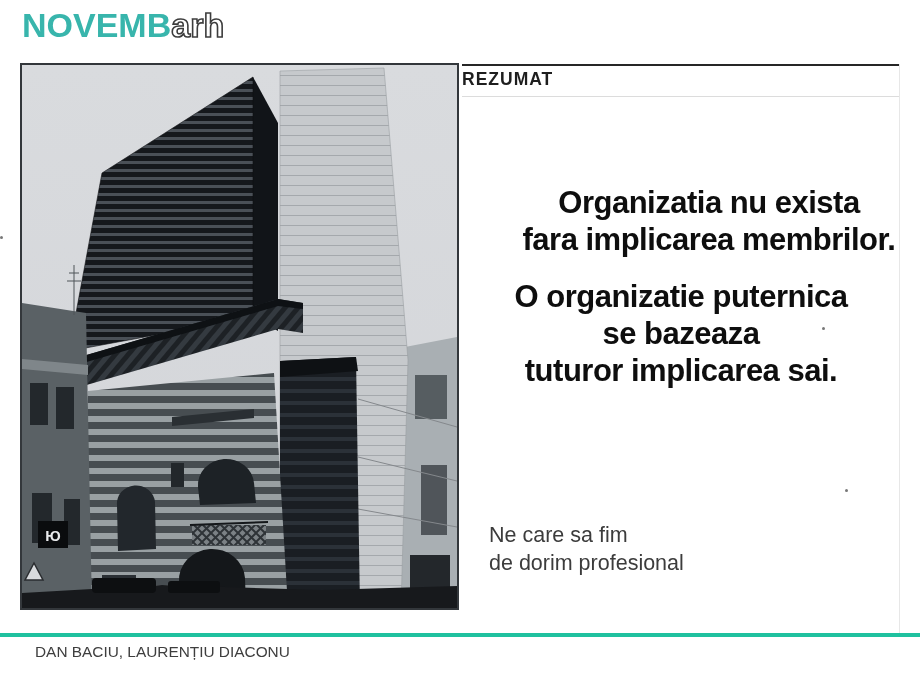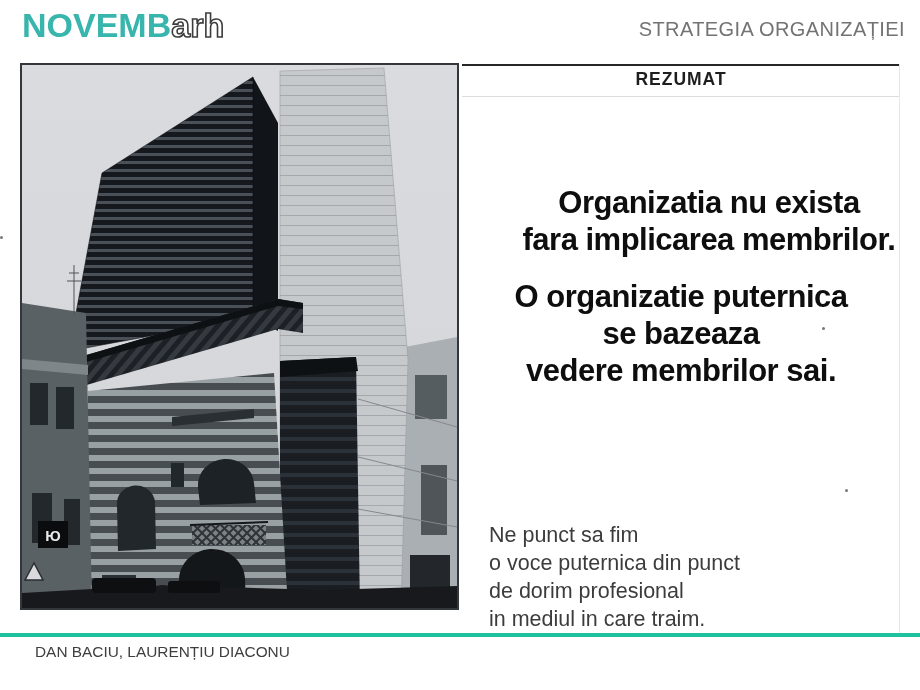--- a/index.html
+++ b/index.html
@@ -14,21 +14,21 @@
 
   
   .photo{position:absolute;left:20px;top:63px;width:439px;height:547px;
          border:2px solid #33373b;box-sizing:border-box;background:#d8dadd;}
   .photo svg{display:block;}
 
   
   .rule-top{position:absolute;left:462px;top:64px;width:438px;height:2px;background:#262626;}
   .rule-sub{position:absolute;left:462px;top:96px;width:438px;height:1px;background:#dcdcdc;}
   .rule-right{position:absolute;left:899px;top:64px;width:1px;height:571px;background:#e7e7e7;}
-  .panel-heading{position:absolute;left:462px;top:69px;width:438px;text-align:center;
+  .panel-heading{position:absolute;left:462px;top:69px;width:438px;
                  font-size:17.5px;font-weight:700;letter-spacing:1px;color:#1e1e1e;}
   .statement{position:absolute;left:458px;width:446px;text-align:center;
              font-size:31px;line-height:37px;font-weight:700;color:#0e0e0e;letter-spacing:-.5px;}
   .statement-1{top:184px;padding-left:28px;}
   .statement-2{top:278px;}
   .paragraph{position:absolute;left:489px;top:521px;font-size:21.5px;line-height:28px;
              color:#3c3c3c;font-weight:400;}
 
   
   .footer-line{position:absolute;left:0;top:633px;width:920px;height:4px;background:#1fc19f;}
@@ -38,21 +38,20 @@
   .dot{position:absolute;width:3px;height:3px;border-radius:50%;background:#4a4a4a;opacity:.75;}
 </style>
 </head>
 <body>
 
 <div class="slide">
 
   <div class="logo">
     <span class="primary">NOVEMB</span><span class="secondary">arh</span>
   </div>
-  <div class="doc-title">STRATEGIA ORGANIZAȚIEI</div>
 
   <div class="photo">
     <svg width="435" height="543" viewBox="0 0 435 543">
       <defs>
         <linearGradient id="sky" x1="0" y1="0" x2="0" y2="1">
           <stop offset="0" stop-color="#d9dbde"></stop>
             <stop offset="1" stop-color="#d3d5d9"></stop>
         </linearGradient>
         <pattern id="louver" width="8" height="8" patternUnits="userSpaceOnUse">
           <rect width="8" height="8" fill="#15181c"></rect>
@@ -150,28 +149,26 @@
   <div class="rule-right"></div>
 
   <div class="statement statement-1">
     <div>Organizatia nu exista</div>
     <div>fara implicarea membrilor.</div>
   </div>
 
   <div class="statement statement-2">
     <div>O organizatie puternica</div>
     <div>se bazeaza</div>
-    <div>vedere membrilor sai.</div>
+    <div>tuturor implicarea sai.</div>
   </div>
 
   <div class="paragraph">
-    <div>Ne punct sa fim</div>
-    <div>o voce puternica din punct</div>
+    <div>Ne care sa fim</div>
     <div>de dorim profesional</div>
-    <div>in mediul in care traim.</div>
   </div>
 
   <div class="footer-line"></div>
   <div class="names">
     <div class="line2">DAN BACIU, LAURENȚIU DIACONU</div>
   </div>
 
   <div class="dot" style="left:640px;top:295px;"></div>
   <div class="dot" style="left:822px;top:327px;"></div>
   <div class="dot" style="left:845px;top:489px;"></div>

